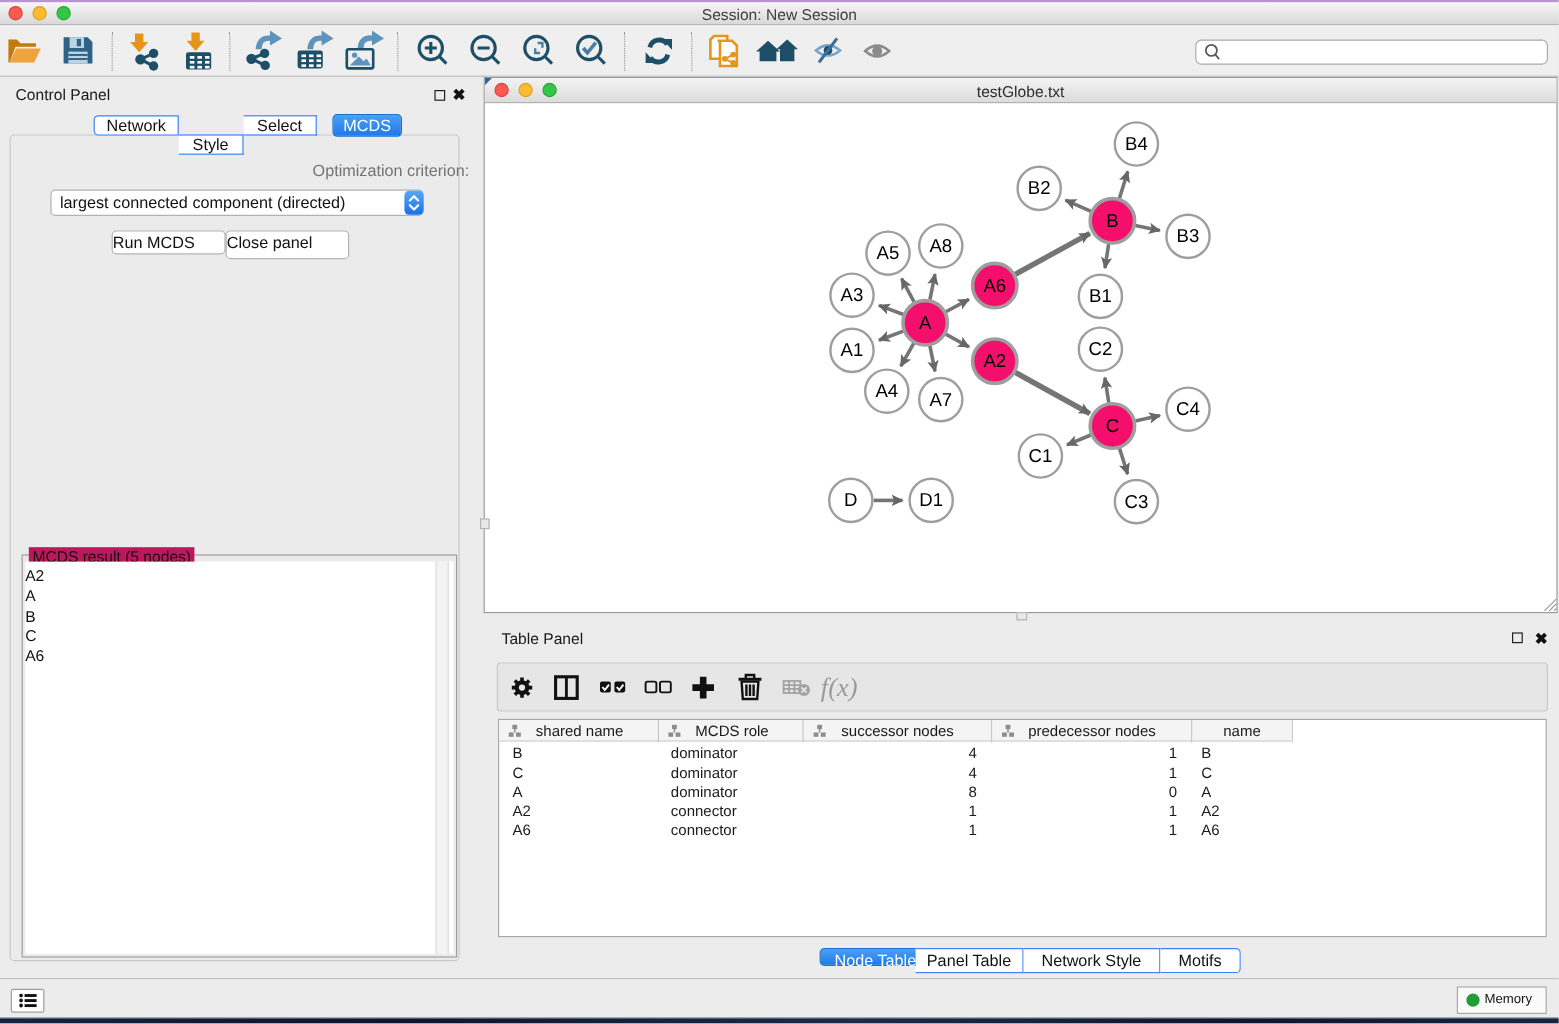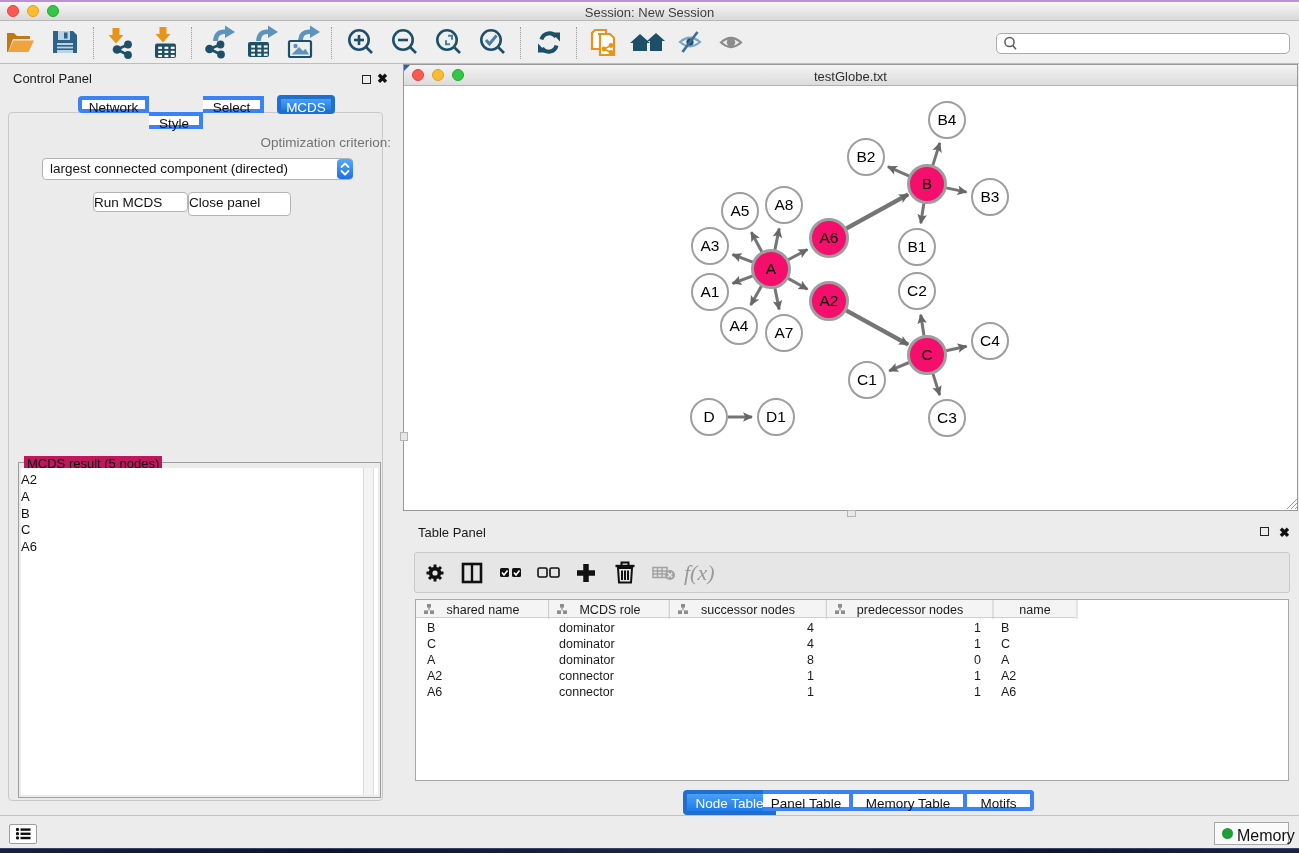--- a/index.html
+++ b/index.html
@@ -2,21 +2,21 @@
 <html><head>
 <meta charset="utf-8">
 <style>
 * { margin:0; padding:0; box-sizing:border-box; }
 html,body { width:1299px; height:853px; overflow:hidden; }
 body { font-family:"Liberation Sans", sans-serif; background:#ececec; position:relative; will-change:transform; transform:translateZ(0); }
 .abs { position:absolute; }
 .tl { position:absolute; border-radius:50%; }
 .sep { position:absolute; width:0; border-left:1px dotted #9a9a9a; top:27px; height:32px; }
 .paneltitle { font-size:13px; color:#1a1a1a; }
-.tab { position:absolute; background:#fff; border:4px solid #3b82f6; color:#111; font-size:13.5px; text-align:center; }
+.tab { position:absolute; background:#fff; border:1px solid #3b82f6; color:#111; font-size:13.5px; text-align:center; }
 .tabsel { background:linear-gradient(#4aa0f5,#1f7ae8); border-color:#1f6fd0; color:#fff;margin-left:13px; }
 .btn { position:absolute; background:#fff; border:1px solid #b4b4b4; border-radius:4px; font-size:13.5px; color:#111; text-align:left; }
 </style>
 </head>
 <body>
 
 <div class="abs" style="left:0;top:0;width:1299px;height:2px;background:#bb93d4;"></div>
 
 <div class="abs" style="left:0;top:2px;width:1299px;height:19px;background:linear-gradient(#f6f6f6,#d9d9d9);border-bottom:1px solid #b7b7b7;"></div>
 <div class="tl" style="left:7px;top:5px;width:12px;height:12px;background:#fb5a52;border:1px solid #e0443e;"></div>
@@ -419,34 +419,34 @@
         <text x="565" y="77">1</text>
       </g>
 <text x="585" y="13">B</text>
       <text x="585" y="29">C</text>
       <text x="585" y="45">A</text>
       <text x="585" y="61">A2</text>
       <text x="585" y="77">A6</text>
 </g>
 </svg>
 
-<div class="tab tabsel" style="left:670px;top:790px;width:93px;height:25px;line-height:20px;border-radius:4px 0 0 4px;">Node Table</div>
+<div class="tab tabsel" style="left:670px;top:790px;width:93px;height:15px;line-height:20px;border-radius:4px 0 0 4px;">Node Table</div>
 <div class="tab" style="left:763px;top:790px;width:90px;height:21px;line-height:20px;border-left:none;">Panel Table</div>
-<div class="tab" style="left:853px;top:790px;width:114px;height:21px;line-height:20px;border-left:none;">Memory Table</div>
+<div class="tab" style="left:853px;top:790px;width:114px;height:21px;line-height:20px;border-left:none;">Network Style</div>
 <div class="tab" style="left:967px;top:790px;width:67px;height:21px;line-height:20px;border-left:none;border-radius:0 4px 4px 0;">Motifs</div>
 
 <div class="abs" style="left:0;top:815px;width:1299px;height:33px;background:#ececec;border-top:1px solid #c2c2c2;"></div>
 <div class="abs" style="left:9px;top:824px;width:28px;height:20px;background:#fdfdfd;border:1px solid #9e9e9e;border-radius:2px;"></div>
 <svg class="abs" style="left:16px;top:828px;" width="16" height="12">
     <g fill="#111">
       <circle cx="1.5" cy="1.5" r="1.6"></circle>
       <rect x="4.5" y="0.4" width="10" height="2.4"></rect>
       <circle cx="1.5" cy="5.7" r="1.6"></circle>
       <rect x="4.5" y="4.6" width="10" height="2.4"></rect>
       <circle cx="1.5" cy="9.9" r="1.6"></circle>
       <rect x="4.5" y="8.8" width="10" height="2.4"></rect>
     </g>
   </svg>
 <div class="abs" style="left:1214px;top:822px;width:75px;height:23px;background:#fafafa;border:1px solid #a8a8a8;"></div>
 <div class="tl" style="left:1222px;top:828px;width:11px;height:11px;background:#1e9e35;"></div>
-<div class="abs" style="left:1237px;top:827px;font-size:16px;color:#111;">Memory</div>
+<div class="abs" style="left:1237px;top:827px;font-size:11px;color:#111;">Memory</div>
 
 <div class="abs" style="left:0;top:848px;width:1299px;height:5px;background:linear-gradient(90deg,#17213d,#0f1527 25%,#1e2947 55%,#101628 80%,#1a2440);border-top:1px solid #35436a;"></div>
 
 </body></html>

